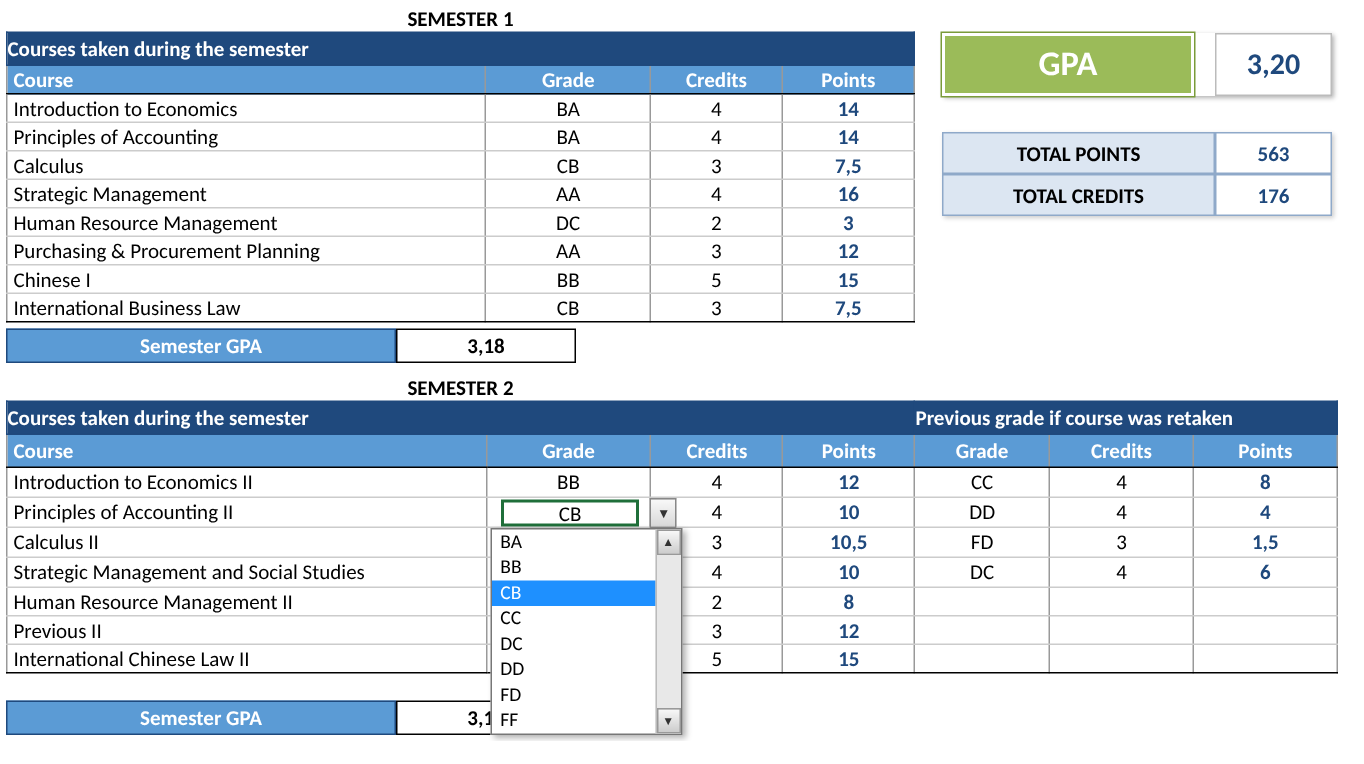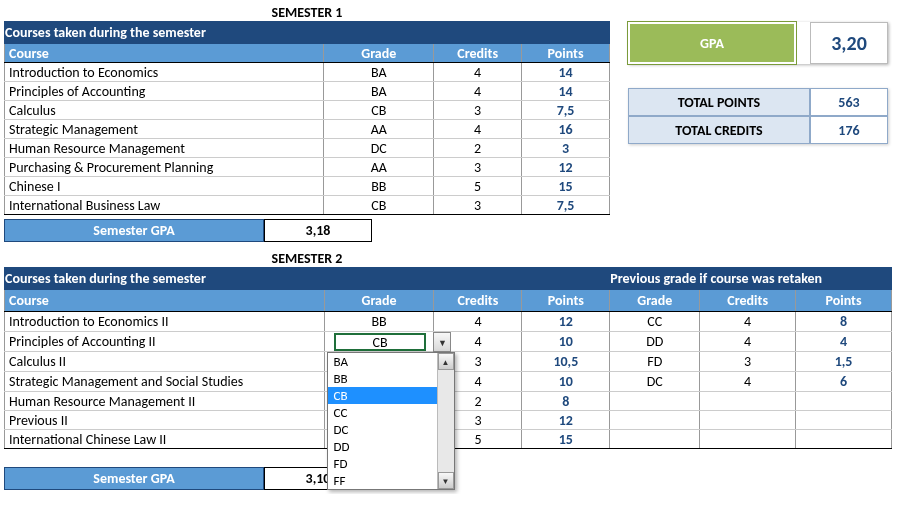--- a/index.html
+++ b/index.html
@@ -60,32 +60,32 @@
   .gpa-label {
     width: 260px;
     background: #5b9bd5;
     color: #fff;
     font-weight: bold;
     text-align: center;
     border: 1px solid #1f497d;
     padding: 2px 0;
   }
   .gpa-val {
-    width: 108px;
+    width: 120px;
     border: 1px solid #000;
     text-align: center;
     font-weight: bold;
     padding: 2px 0;
   }
 
   
   .gpa-box { display: flex; height: 42px; margin-bottom: 24px; box-shadow: 1px 1px 3px rgba(0,0,0,0.3);}
   .gpa-box .lbl {
     flex: 1; background: #9bbb59; border: 2px solid #fff; outline: 1px solid #7a9b3a;
-    color: #fff; font-weight: bold; font-size: 14px;
+    color: #fff; font-weight: bold; font-size: 23px;
     display:flex; align-items:center; justify-content:center;
   }
   .gpa-box .val {
     width: 78px; background: #fff; border: 1px solid #bbb;
     font-weight: bold; font-size: 20px; color:#1f497d;
     display:flex; align-items:center; justify-content:center;margin-left:14px;
   }
   .stat-box { display:flex; height: 28px; box-shadow: 1px 1px 3px rgba(0,0,0,0.2);}
   .stat-box .lbl {
     flex:1; background:#dce6f2; border:1px solid #8fa9c9; font-weight:bold;

